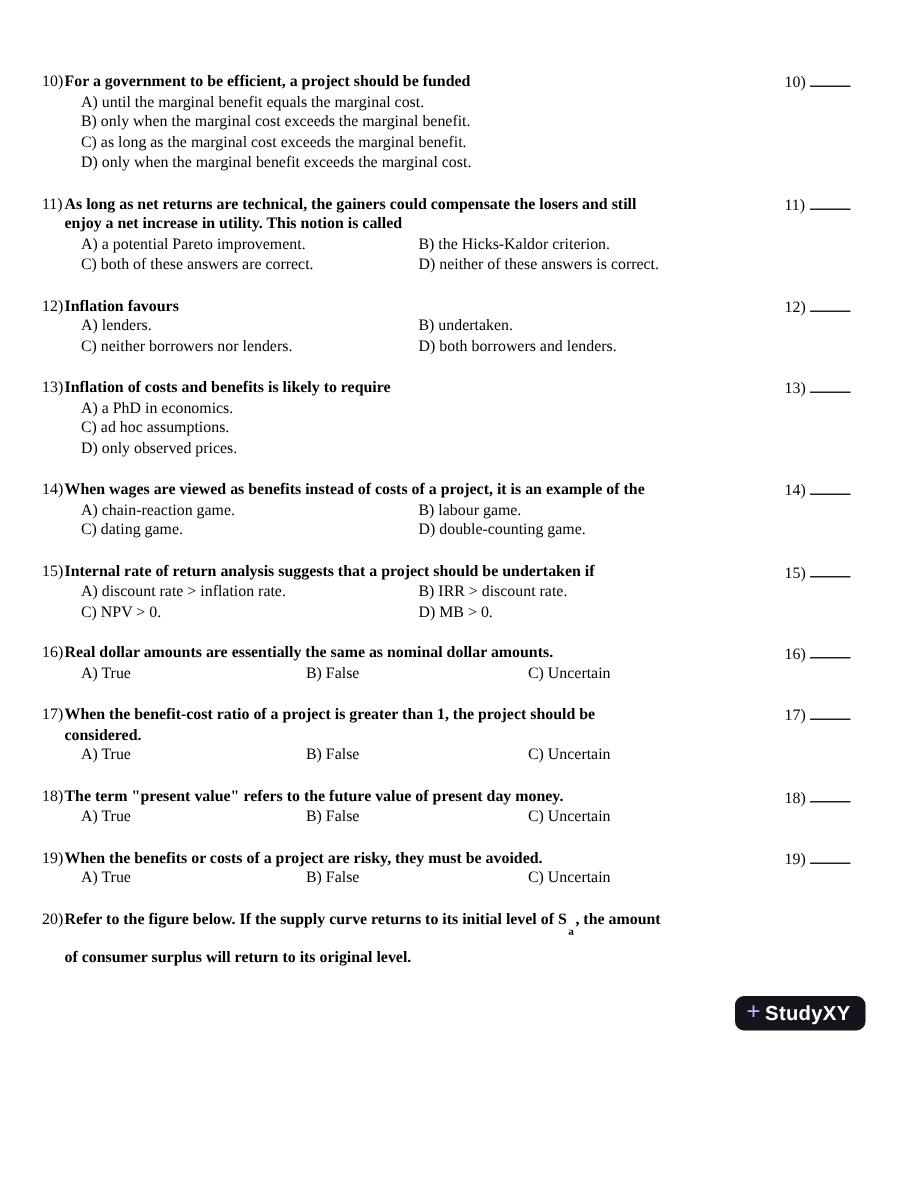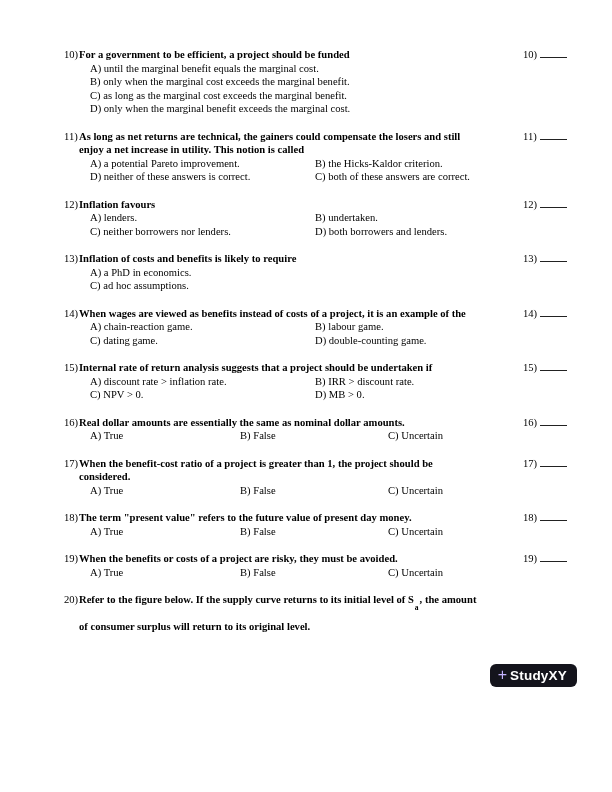--- a/index.html
+++ b/index.html
@@ -14,21 +14,21 @@
     font-size: 10.6px;
     color: #000000;
     position: relative;
     overflow: hidden;
   }
   .page {
     position: relative;
     width: 612px;
     height: 708px;
     box-sizing: border-box;
-    padding: 48px 33px 0 64px;
+    padding: 48px 33px 0 28px;
   }
   .q-row {
     display: flex;
     margin-bottom: 14px;
     line-height: 13.5px;
   }
   .q-main {
     flex: 1;
     min-width: 0;
   }
@@ -139,22 +139,22 @@
           <div class="q-stem-wrap">
             <span class="q-num">11)</span>
             <div class="q-stem">
               <div class="stem-line">As long as net returns are technical, the gainers could compensate the losers and still</div>
               <div class="stem-line">enjoy a net increase in utility. This notion is called</div>
             </div>
           </div>
           <div class="q-options cols">
             <div class="q-option">A) a potential Pareto improvement.</div>
             <div class="q-option">B) the Hicks-Kaldor criterion.</div>
+            <div class="q-option">C) both of these answers are correct.</div>
             <div class="q-option">D) neither of these answers is correct.</div>
-            <div class="q-option">C) both of these answers are correct.</div>
           </div>
         </div>
         <div class="q-slot"><span class="slot-num">11)</span><span class="slot-blank"></span></div>
       </div>
       <div class="q-row">
         <div class="q-main">
           <div class="q-stem-wrap">
             <span class="q-num">12)</span>
             <div class="q-stem">
               <div class="stem-line">Inflation favours</div>
@@ -173,20 +173,21 @@
         <div class="q-main">
           <div class="q-stem-wrap">
             <span class="q-num">13)</span>
             <div class="q-stem">
               <div class="stem-line">Inflation of costs and benefits is likely to require</div>
             </div>
           </div>
           <div class="q-options list">
             <div class="q-option">A) a PhD in economics.</div>
             <div class="q-option">C) ad hoc assumptions.</div>
+            <div class="q-option">D) only observed prices.</div>
           </div>
         </div>
         <div class="q-slot"><span class="slot-num">13)</span><span class="slot-blank"></span></div>
       </div>
       <div class="q-row">
         <div class="q-main">
           <div class="q-stem-wrap">
             <span class="q-num">14)</span>
             <div class="q-stem">
               <div class="stem-line">When wages are viewed as benefits instead of costs of a project, it is an example of the</div>

